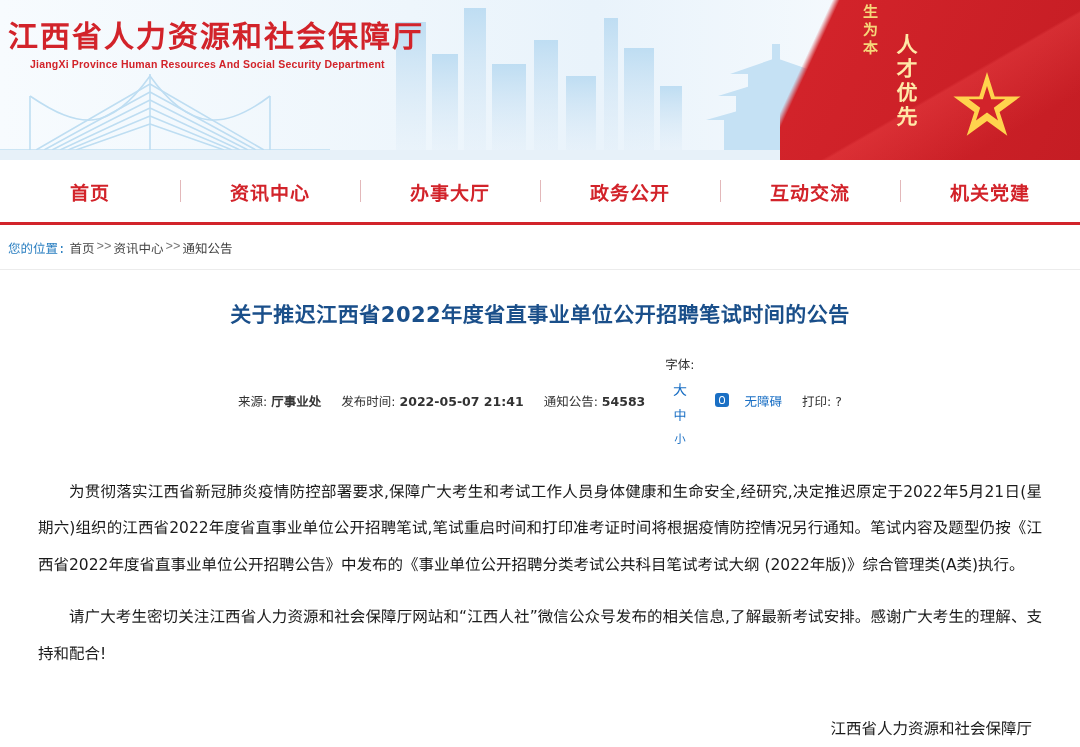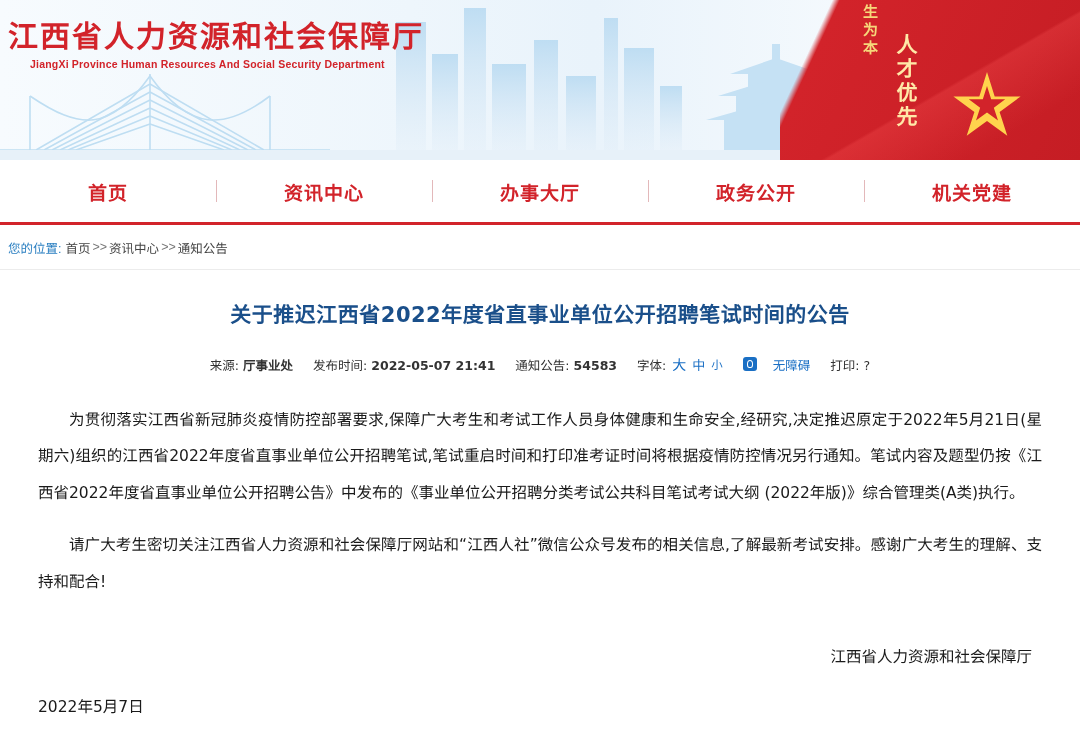--- a/index.html
+++ b/index.html
@@ -134,21 +134,21 @@
   }
 
   
   .breadcrumb {
     height: 44px;
     display: flex;
     align-items: center;
     padding-left: 8px;
     font-size: 12.5px;
     color: #555;
-    font-family: Liberation Sans, sans-serif;
+    font-family: Liberation Mono, monospace;
     border-bottom: 1px solid #ececec;
   }
   .breadcrumb .bc-label { color: #2a7fc1; margin-right: 4px; }
   .breadcrumb .bc-link { color: #444; cursor: pointer; }
   .breadcrumb .bc-sep { color: #777; margin: 0 2px; }
 
   
   .article {
     padding: 0 38px;
   }
@@ -167,21 +167,21 @@
     justify-content: center;
     align-items: center;
     gap: 20px;
     font-size: 12.5px;
     color: #333;
     font-family: "DejaVu Sans", "Liberation Sans", sans-serif;
     flex-wrap: nowrap;
   }
   .meta-item { white-space: nowrap; }
   .meta-item b { font-weight: bold; text-align: center; }
-  .font-sizes { display: inline-flex; align-items: center; gap: 6px; }
+  .font-sizes { display: inline-flex; align-items: center; gap: 6px; flex-direction: column; }
   .font-sizes .fs {
     color: #1a6fc4;
     cursor: pointer;
   }
   .fs-big { font-size: 14px; }
   .fs-mid { font-size: 13px; }
   .fs-small { font-size: 11.5px; }
   .access {
     display: inline-flex;
     align-items: center;
@@ -287,20 +287,21 @@
     <div class="star-shape"></div>
     <div class="star-inner"></div>
   </div>
 </div>
 
 <nav class="nav">
   <div class="nav-item">首页</div>
   <div class="nav-item">资讯中心</div>
   <div class="nav-item">办事大厅</div>
   <div class="nav-item">政务公开</div>
+  <div class="nav-item">互动交流</div>
   <div class="nav-item">机关党建</div>
 </nav>
 
 <div class="breadcrumb">
   <span class="bc-label">您的位置:</span>
   <span class="bc-link">首页</span>
   <span class="bc-sep">&gt;&gt;</span>
   <span class="bc-link">资讯中心</span>
   <span class="bc-sep">&gt;&gt;</span>
   <span class="bc-link">通知公告</span>

